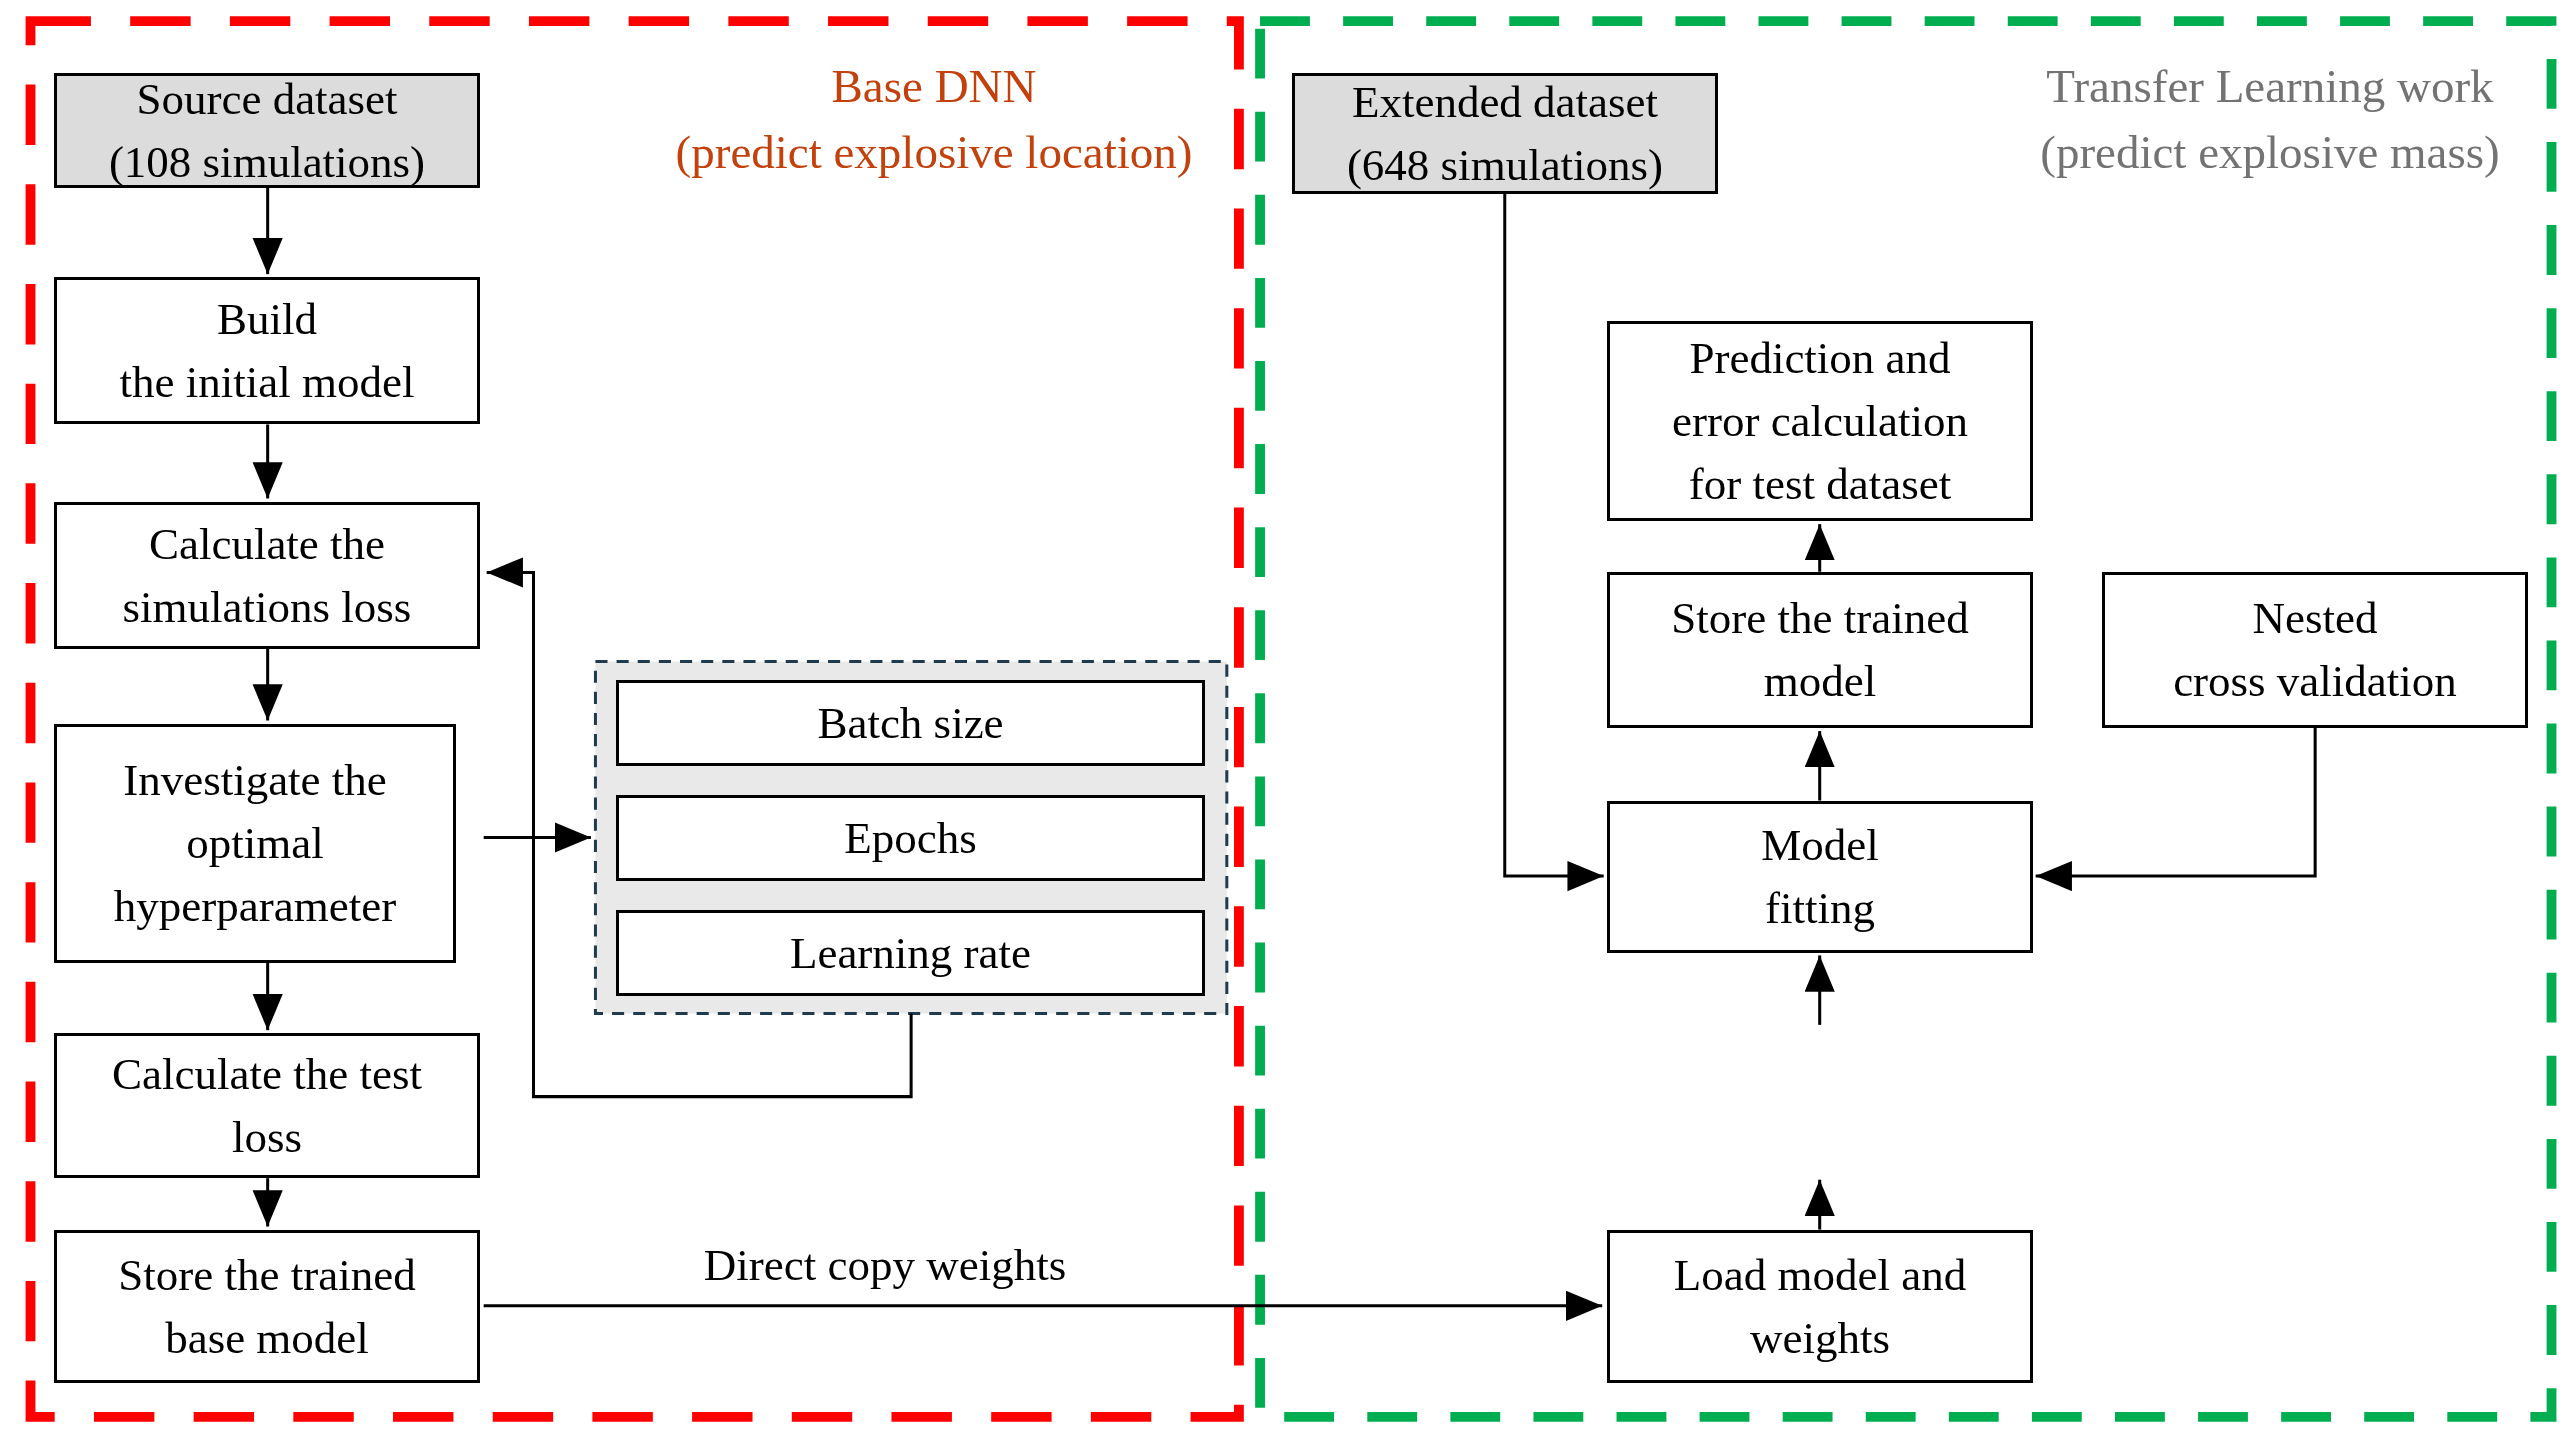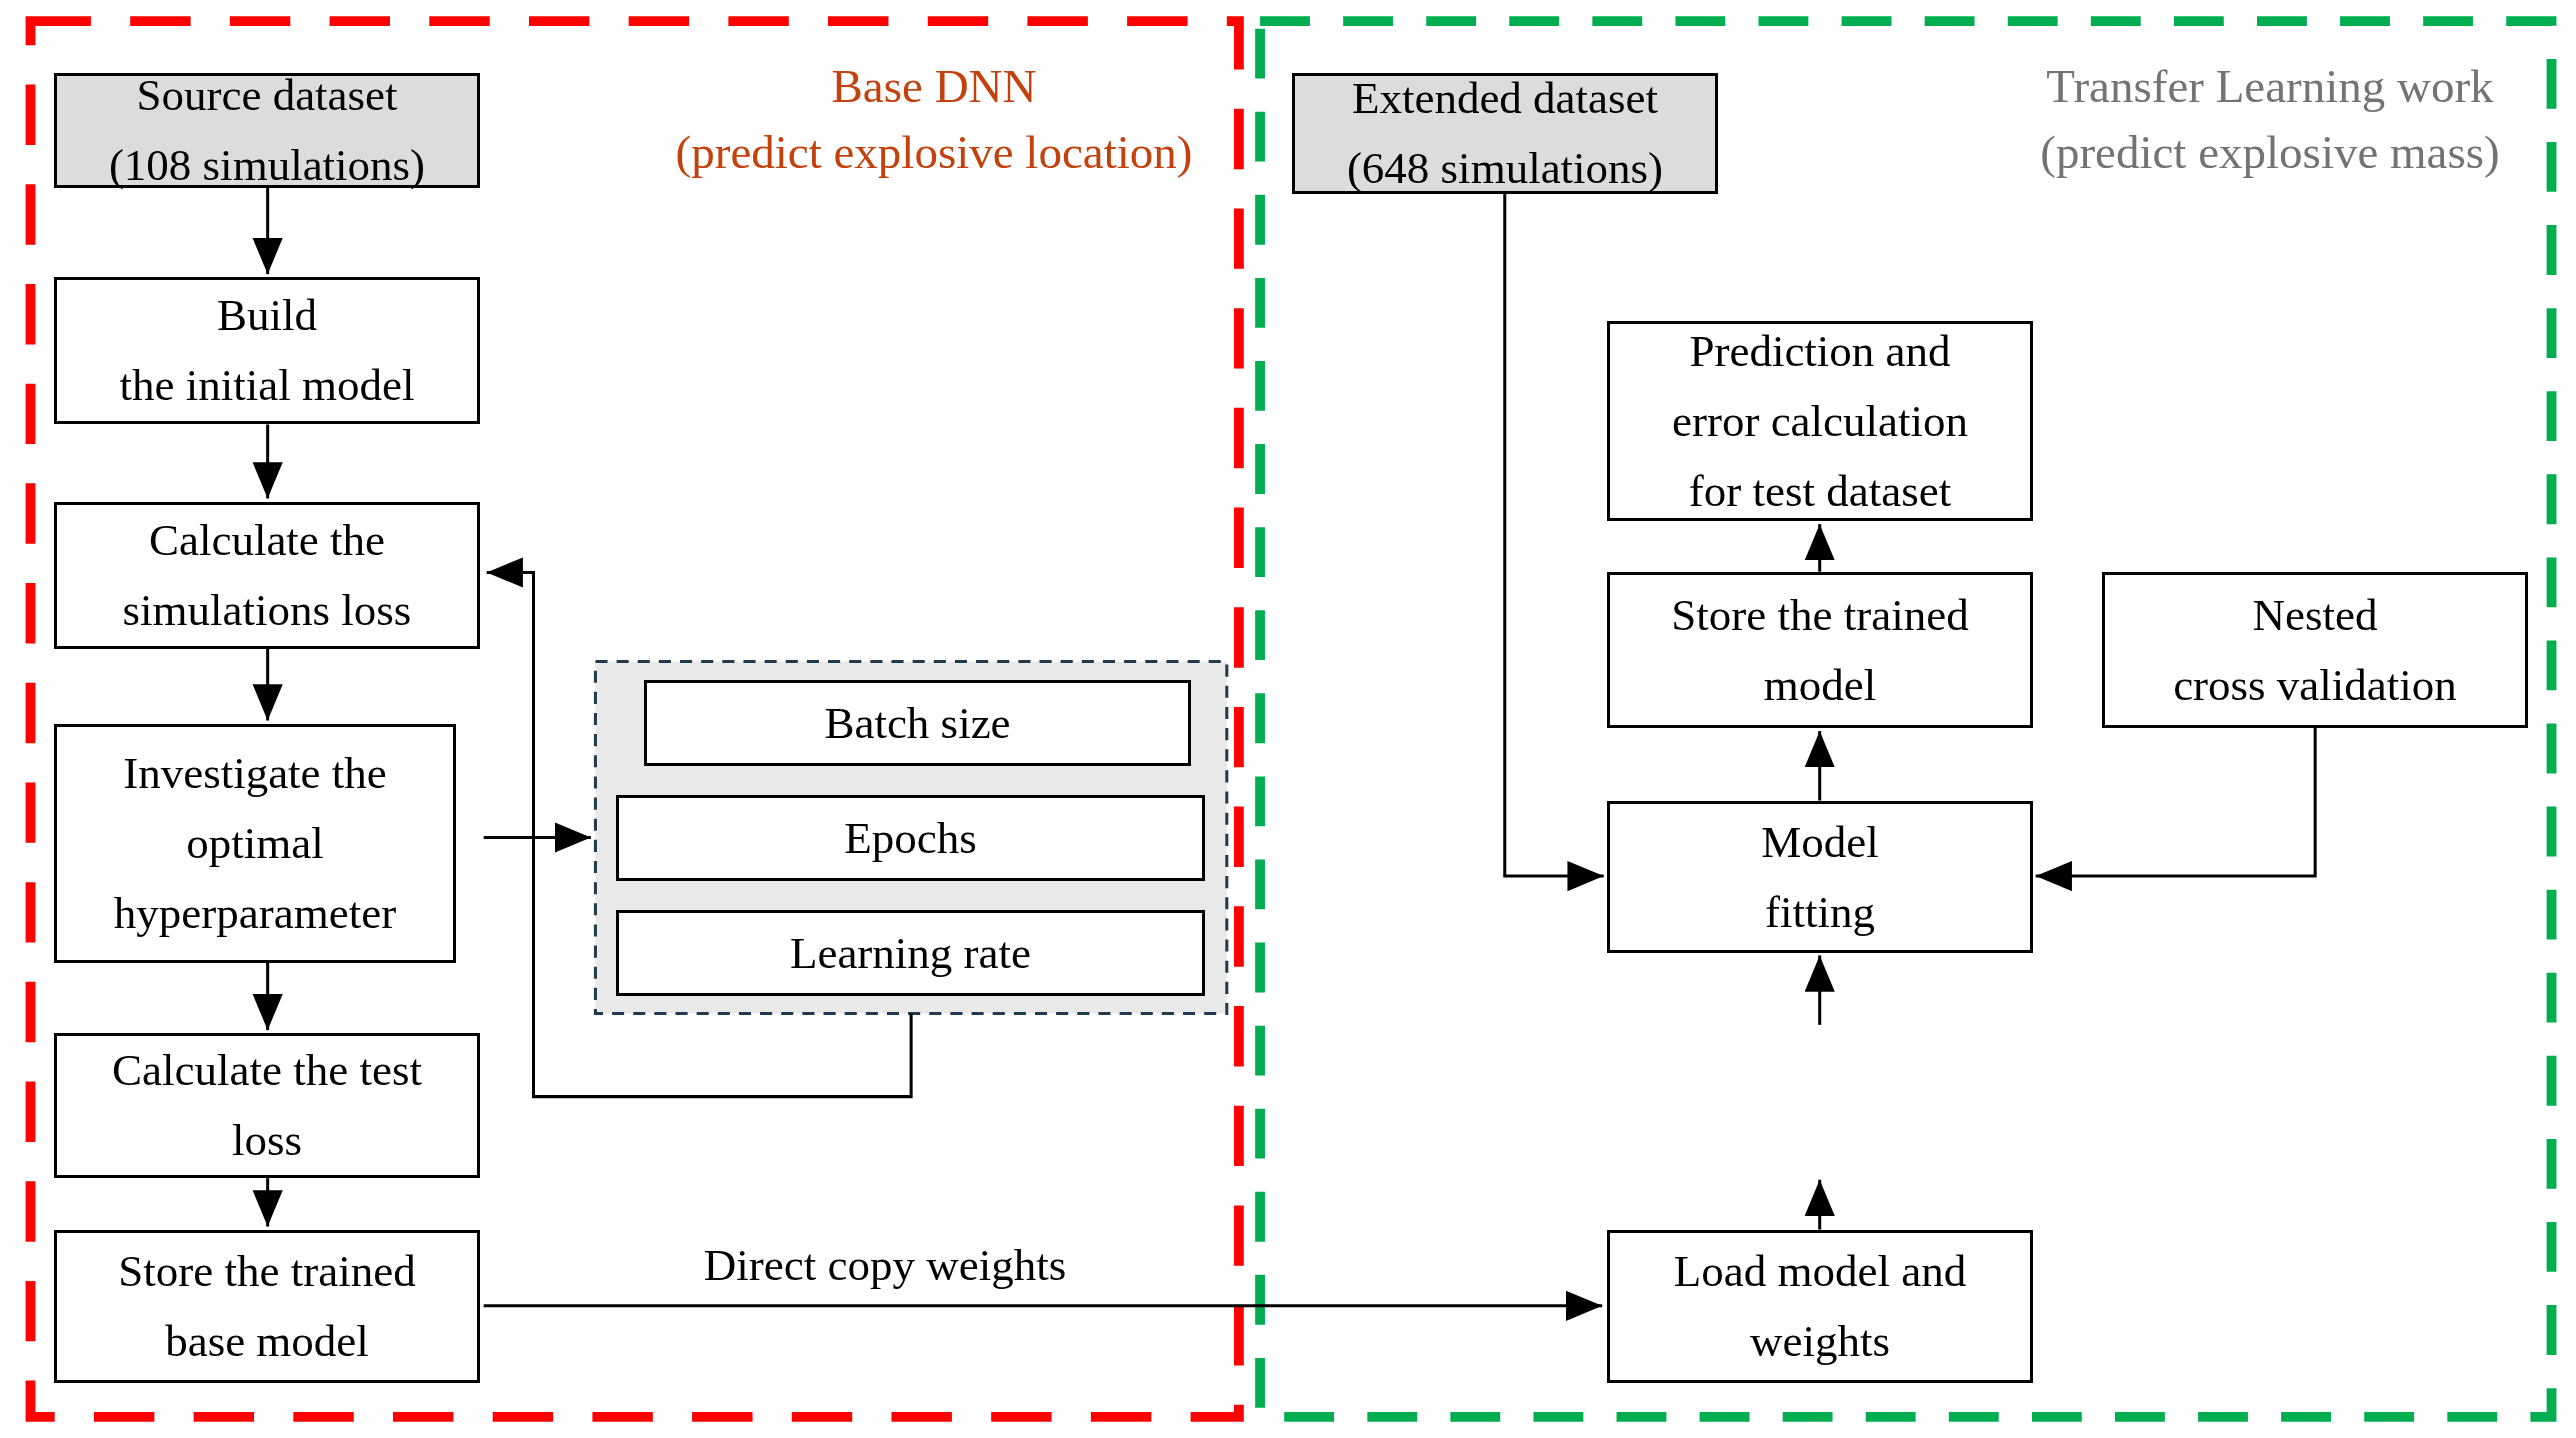--- a/index.html
+++ b/index.html
@@ -18,21 +18,20 @@
     border:3px solid #000;
     background:#ffffff;
     display:flex;
     flex-direction:column;
     justify-content:center;
     align-items:center;
     text-align:center;
     font-size:45px;
     line-height:63px;
     white-space:nowrap;
-    gap:7px;
   }
   .node.gray{background:#DCDCDC;}
   .hp-item{
     position:absolute;
     box-sizing:border-box;
     border:3px solid #000;
     background:#ffffff;
     display:flex;
     justify-content:center;
     align-items:center;
@@ -132,21 +131,21 @@
   <div class="node" style="left:54px;top:1033px;width:426px;height:145px;">
     <span>Calculate the test</span>
     <span>loss</span>
   </div>
 
   <div class="node" style="left:54px;top:1230px;width:426px;height:153px;">
     <span>Store the trained</span>
     <span>base model</span>
   </div>
 
-  <div class="hp-item" style="left:644px;top:680px;width:547px;height:86px;">
+  <div class="hp-item" style="left:616px;top:680px;width:589px;height:86px;">
     <span>Batch size</span>
   </div>
   <div class="hp-item" style="left:616px;top:795px;width:589px;height:86px;">
     <span>Epochs</span>
   </div>
   <div class="hp-item" style="left:616px;top:910px;width:589px;height:86px;">
     <span>Learning rate</span>
   </div>
 
   <div class="edge-label" style="left:885px;top:1234px;">Direct copy weights</div>

